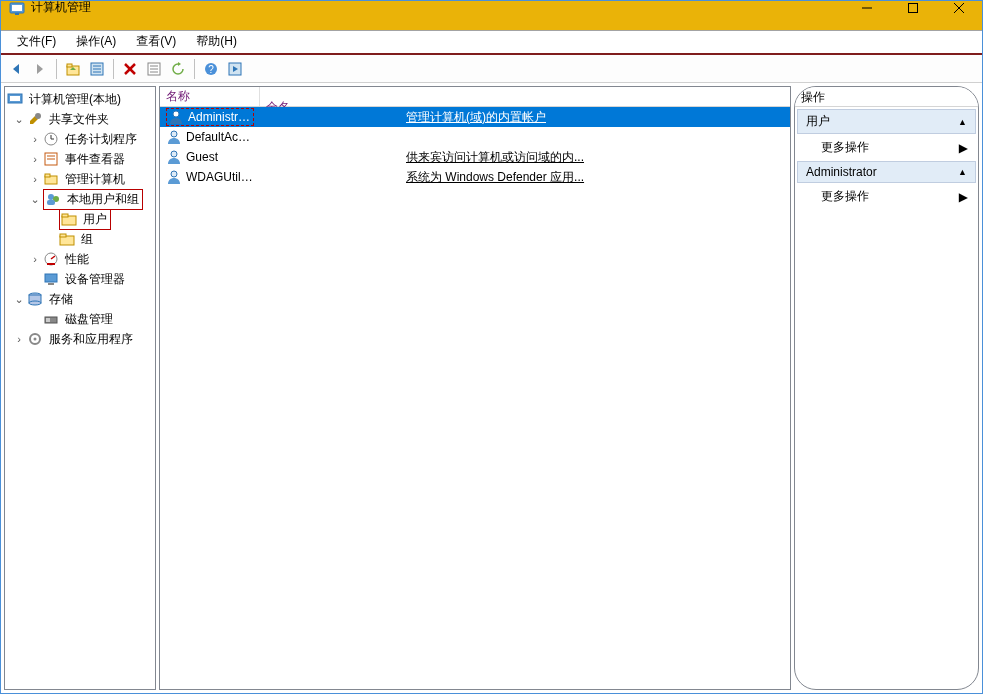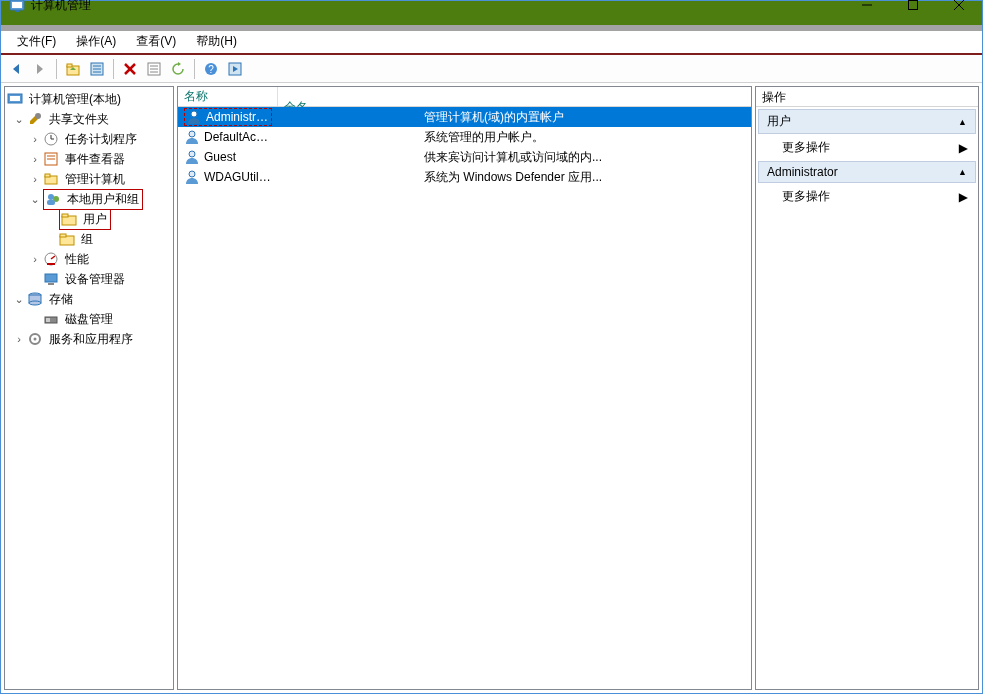--- a/index.html
+++ b/index.html
@@ -1,62 +1,62 @@
 <!DOCTYPE html>
 <html><head>
 <meta charset="utf-8">
 <style>
   * { box-sizing: border-box; }
   html, body { margin:0; padding:0; font-family: "Microsoft YaHei", "Segoe UI", Tahoma, sans-serif; font-size:12px; color:#000; background:#fff; height:100%; }
   .window { width:983px; height:694px; border:1px solid #4a90d9; display:flex; flex-direction:column; background:#fff; }
 
   
-  .titlebar { height:30px; display:flex; align-items:center; padding:0 0 16px 8px; background:#4d7c0f; border-bottom:6px solid #a3a3a3; }
+  .titlebar { height:30px; display:flex; align-items:center; padding:0 0 16px 8px; background:#eab308; border-bottom:1px solid #a3a3a3; }
   .titlebar .app-icon { width:16px; height:16px; margin-right:6px; }
   .titlebar .title { flex:1; }
   .win-controls { display:flex; height:100%; }
   .win-controls .ctrl { width:46px; display:flex; align-items:center; justify-content:center; }
 
   
   .menubar { height:24px; display:flex; align-items:flex-end; padding:0 6px; border-bottom:2px solid #7f1d1d; }
   .menubar .menu-item { padding:3px 10px; cursor:default; }
 
   
   .toolbar { height:28px; display:flex; align-items:center; padding:2px 4px; border-bottom:1px solid #d0d0d0; gap:2px; background:#fdfdfd;}
   .tbtn { width:22px; height:22px; display:flex; align-items:center; justify-content:center; border:1px solid transparent; }
   .tsep { width:1px; height:20px; background:#c0c0c0; margin:0 3px; }
 
   
   .body { flex:1; display:flex; min-height:0; }
   .panel { border:1px solid #828790; background:#fff; overflow:auto; }
-  .tree-panel { width:170px; margin:3px 0 3px 3px; }
+  .tree-panel { width:152px; margin:3px 0 3px 3px; }
   .list-panel { flex:1; margin:3px; display:flex; flex-direction:column; }
-  .actions-panel { width:224px; margin:3px 3px 3px 0; display:flex; flex-direction:column; }
+  .actions-panel { width:185px; margin:3px 3px 3px 0; display:flex; flex-direction:column;border-radius:22px; }
 
   
   .tree { padding:2px; }
   .tree-node { display:flex; align-items:center; height:20px; white-space:nowrap; cursor:default;}
   .tw { width:16px; height:16px; display:inline-flex; align-items:center; justify-content:center; font-size:11px; color:#5a5a5a;}
   .tree-icon { width:16px; height:16px; margin-right:4px; display:inline-flex; align-items:center; justify-content:center; }
   .tree-label { padding:1px 2px; }
   .node-wrap-hl { border:1px solid #b80000; padding:0 1px; display:inline-flex; align-items:center; }
   .ind { display:inline-block; height:1px; }
 
   
   .list-header { display:flex; height:20px; border-bottom:1px solid #d5d5d5; background:#fff; }
-  .col { display:flex; align-items:center; padding:0 6px; border-right:1px solid #e0e0e0; color:#0f766e; }
+  .col { display:flex; align-items:center; padding:0 6px; border-right:1px solid #e0e0e0; color:#701a75; }
   .col.name { width:100px; }
   .col.full { width:140px;margin-top:20px; }
   .col.desc { flex:1; }
   .list-rows { flex:1; overflow:auto; }
   .row { display:flex; height:20px; align-items:center; }
   .row .cell { padding:0 6px; display:flex; align-items:center; }
   .row .c-name { width:100px; }
   .row .c-full { width:140px; }
-  .row .c-desc { flex:1; }
+  .row .c-desc { flex:1;text-decoration:underline; }
   .row.selected { background:#0078d7; color:#fff; }
   .row .u-icon { width:16px; height:16px; margin-right:4px; flex:0 0 16px;}
   .row .name-text { overflow:hidden; text-overflow:ellipsis; white-space:nowrap; }
   .row.selected.hl-name .name-wrap { border:1px dashed #b80000; padding:0 1px; overflow:hidden; text-overflow:ellipsis; white-space:nowrap; display:inline-flex; align-items:center; max-width:100%;}
   .row .name-wrap { display:inline-flex; align-items:center; max-width:100%; overflow:hidden;}
 
   
   .actions-header { height:20px; font-size:12px; padding:2px 6px; border-bottom:1px solid #d5d5d5; background:#fff;}
   .actions-body { flex:1; overflow:auto; }
   .action-section { background:#e1ecf7; border:1px solid #c0cde0; margin:2px; display:flex; align-items:center; justify-content:space-between; padding:3px 8px; }
@@ -362,23 +362,20 @@
                     <circle cx="8" cy="5" r="3" fill="#deebf7" stroke="#2e75b6"></circle>
                     <path d="M2 15c0-4 3-6 6-6s6 2 6 6" fill="#5b9bd5"></path>
                   </svg>
                 </span>
                 <span class="name-text">DefaultAcc...</span>
               </span>
             </div>
           <div class="cell c-full">
               <span></span>
             </div>
-          <div class="cell c-desc">
-              <span>系统管理的用户帐户。</span>
-            </div>
         </div>
         <div class="row">
           <div class="cell c-name">
               <span class="name-wrap">
                 <span class="u-icon">
                   <svg width="16" height="16">
                     <circle cx="8" cy="5" r="3" fill="#deebf7" stroke="#2e75b6"></circle>
                     <path d="M2 15c0-4 3-6 6-6s6 2 6 6" fill="#5b9bd5"></path>
                   </svg>
                 </span>

